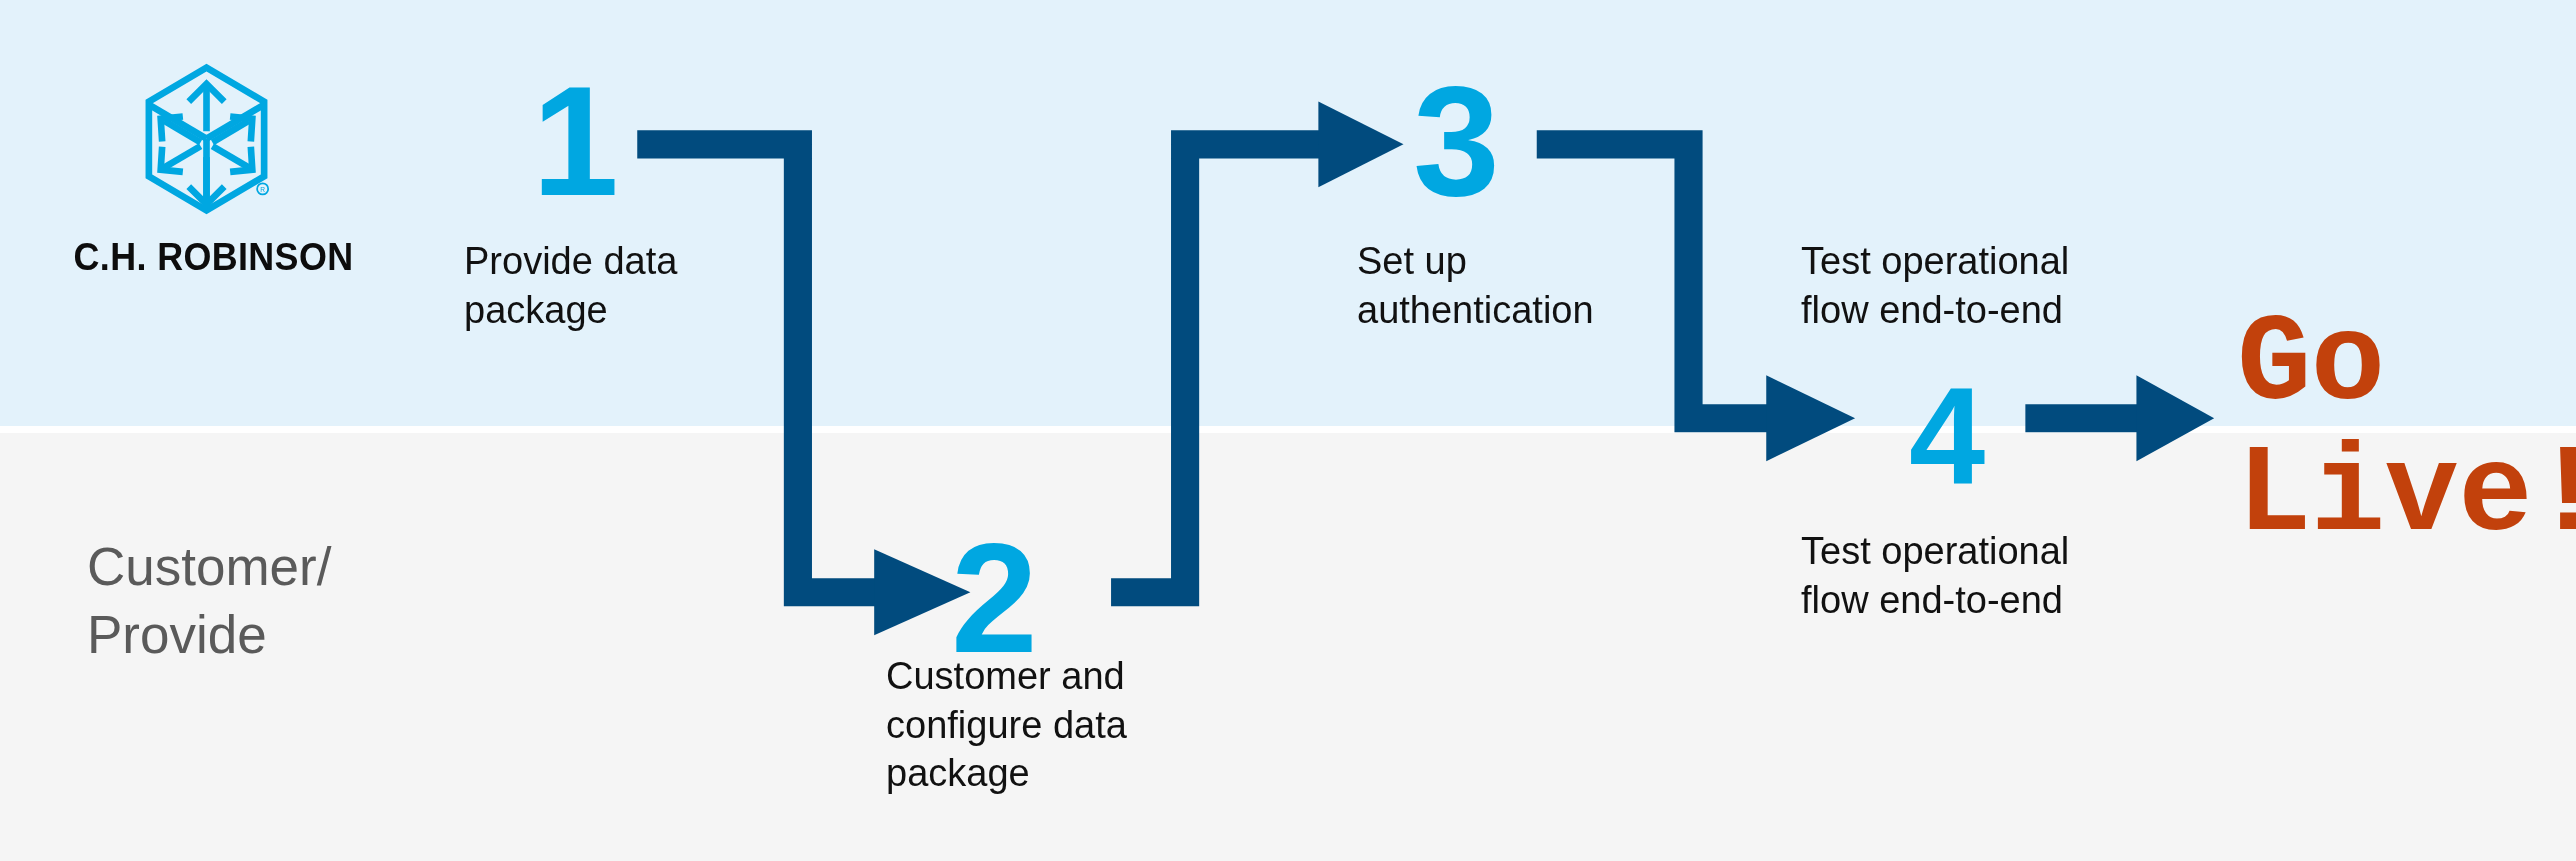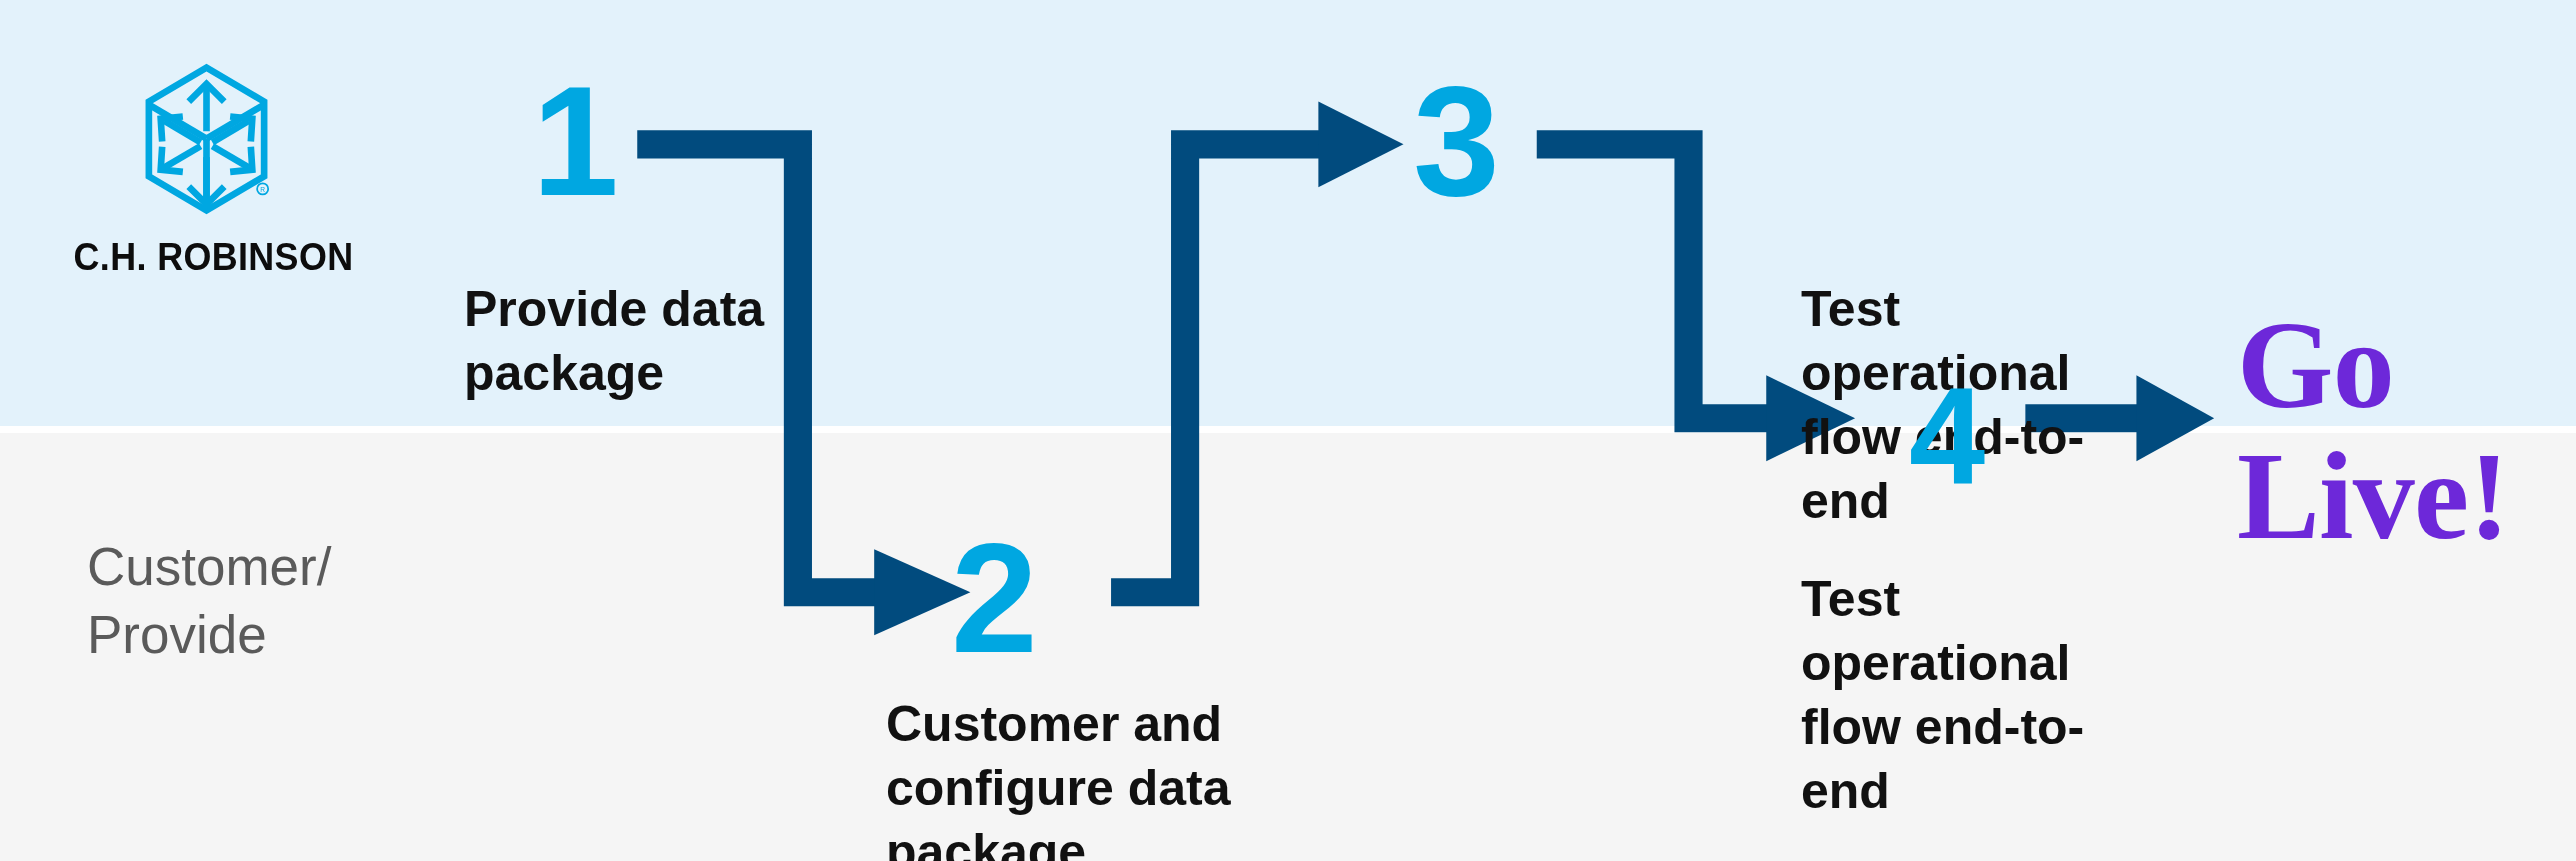--- a/index.html
+++ b/index.html
@@ -57,37 +57,36 @@
   }
   .num1{left:532px;top:63px;font-size:156px;}
   .num2{left:951px;top:520px;font-size:156px;}
   .num3{left:1413px;top:63px;font-size:156px;}
   .num4{left:1909px;top:367px;font-size:137px;}
 
   
   .step-cap{
     position:absolute;
     font-family:"Liberation Sans", sans-serif;
-    font-size:50px;line-height:1.28;
-    color:#111111;font-weight:700;
+    font-size:38px;line-height:1.28;
+    color:#111111;font-weight:400;
     white-space:pre-line;
-    margin-top:40px;
   }
   .cap1{left:464px;top:237px;width:341px;}
   .cap2{left:886px;top:652px;width:348px;}
   .cap3{left:1357px;top:237px;width:341px;}
   .cap3b{left:1801px;top:237px;width:356px;}
   .cap4{left:1801px;top:527px;width:356px;}
 
   
   .golive{
     position:absolute;left:2237px;top:300px;width:318px;
-    font-family:Liberation Serif, serif;
+    font-family:Liberation Mono, monospace;
     font-weight:bold;font-size:124px;line-height:1.06;
-    color:#6d28d9;white-space:pre-line;letter-spacing:-0.7px;
+    color:#c2410c;white-space:pre-line;letter-spacing:-0.7px;
   }
 
   
   #wires{position:absolute;left:0;top:0;width:2576px;height:861px;}
   #wires path, #wires polygon{shape-rendering:geometricPrecision;}
 </style>
 </head>
 <body>
 
 <div id="stage">
@@ -162,20 +161,22 @@
   <div class="step-num num1">1</div>
   <div class="step-cap cap1">Provide data
 package</div>
 
   <div class="step-num num2">2</div>
   <div class="step-cap cap2">Customer and
 configure data
 package</div>
 
   <div class="step-num num3">3</div>
+  <div class="step-cap cap3">Set up
+authentication</div>
 
   <div class="step-cap cap3b">Test operational
 flow end-to-end</div>
 
   <div class="step-num num4">4</div>
   <div class="step-cap cap4">Test operational
 flow end-to-end</div>
 
   <div class="golive">Go
 Live!</div>

